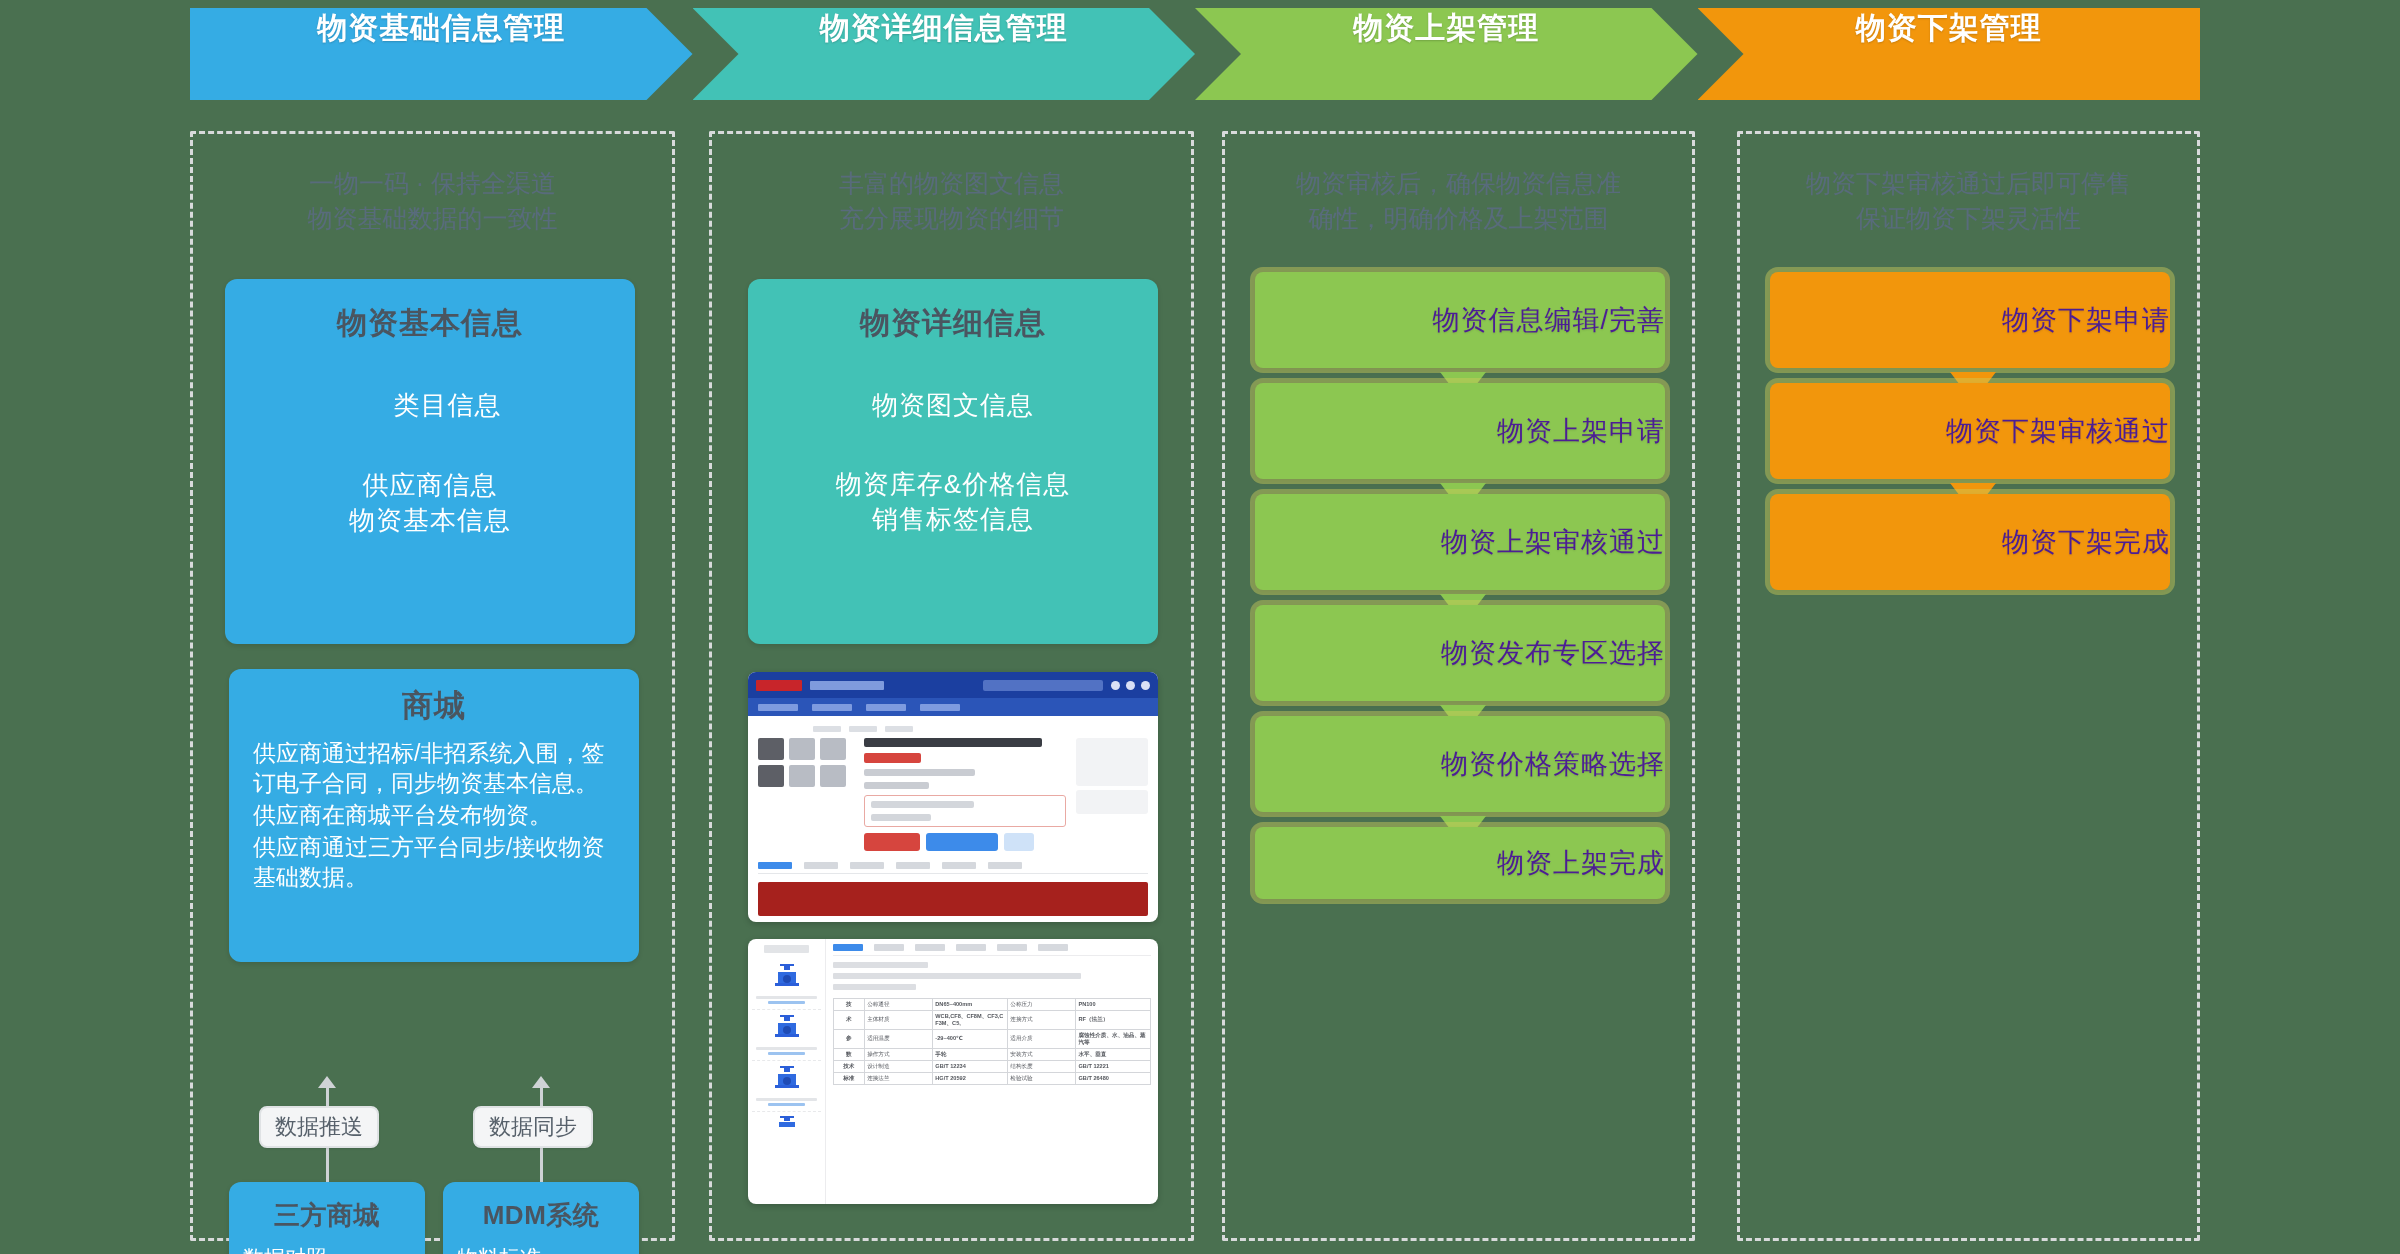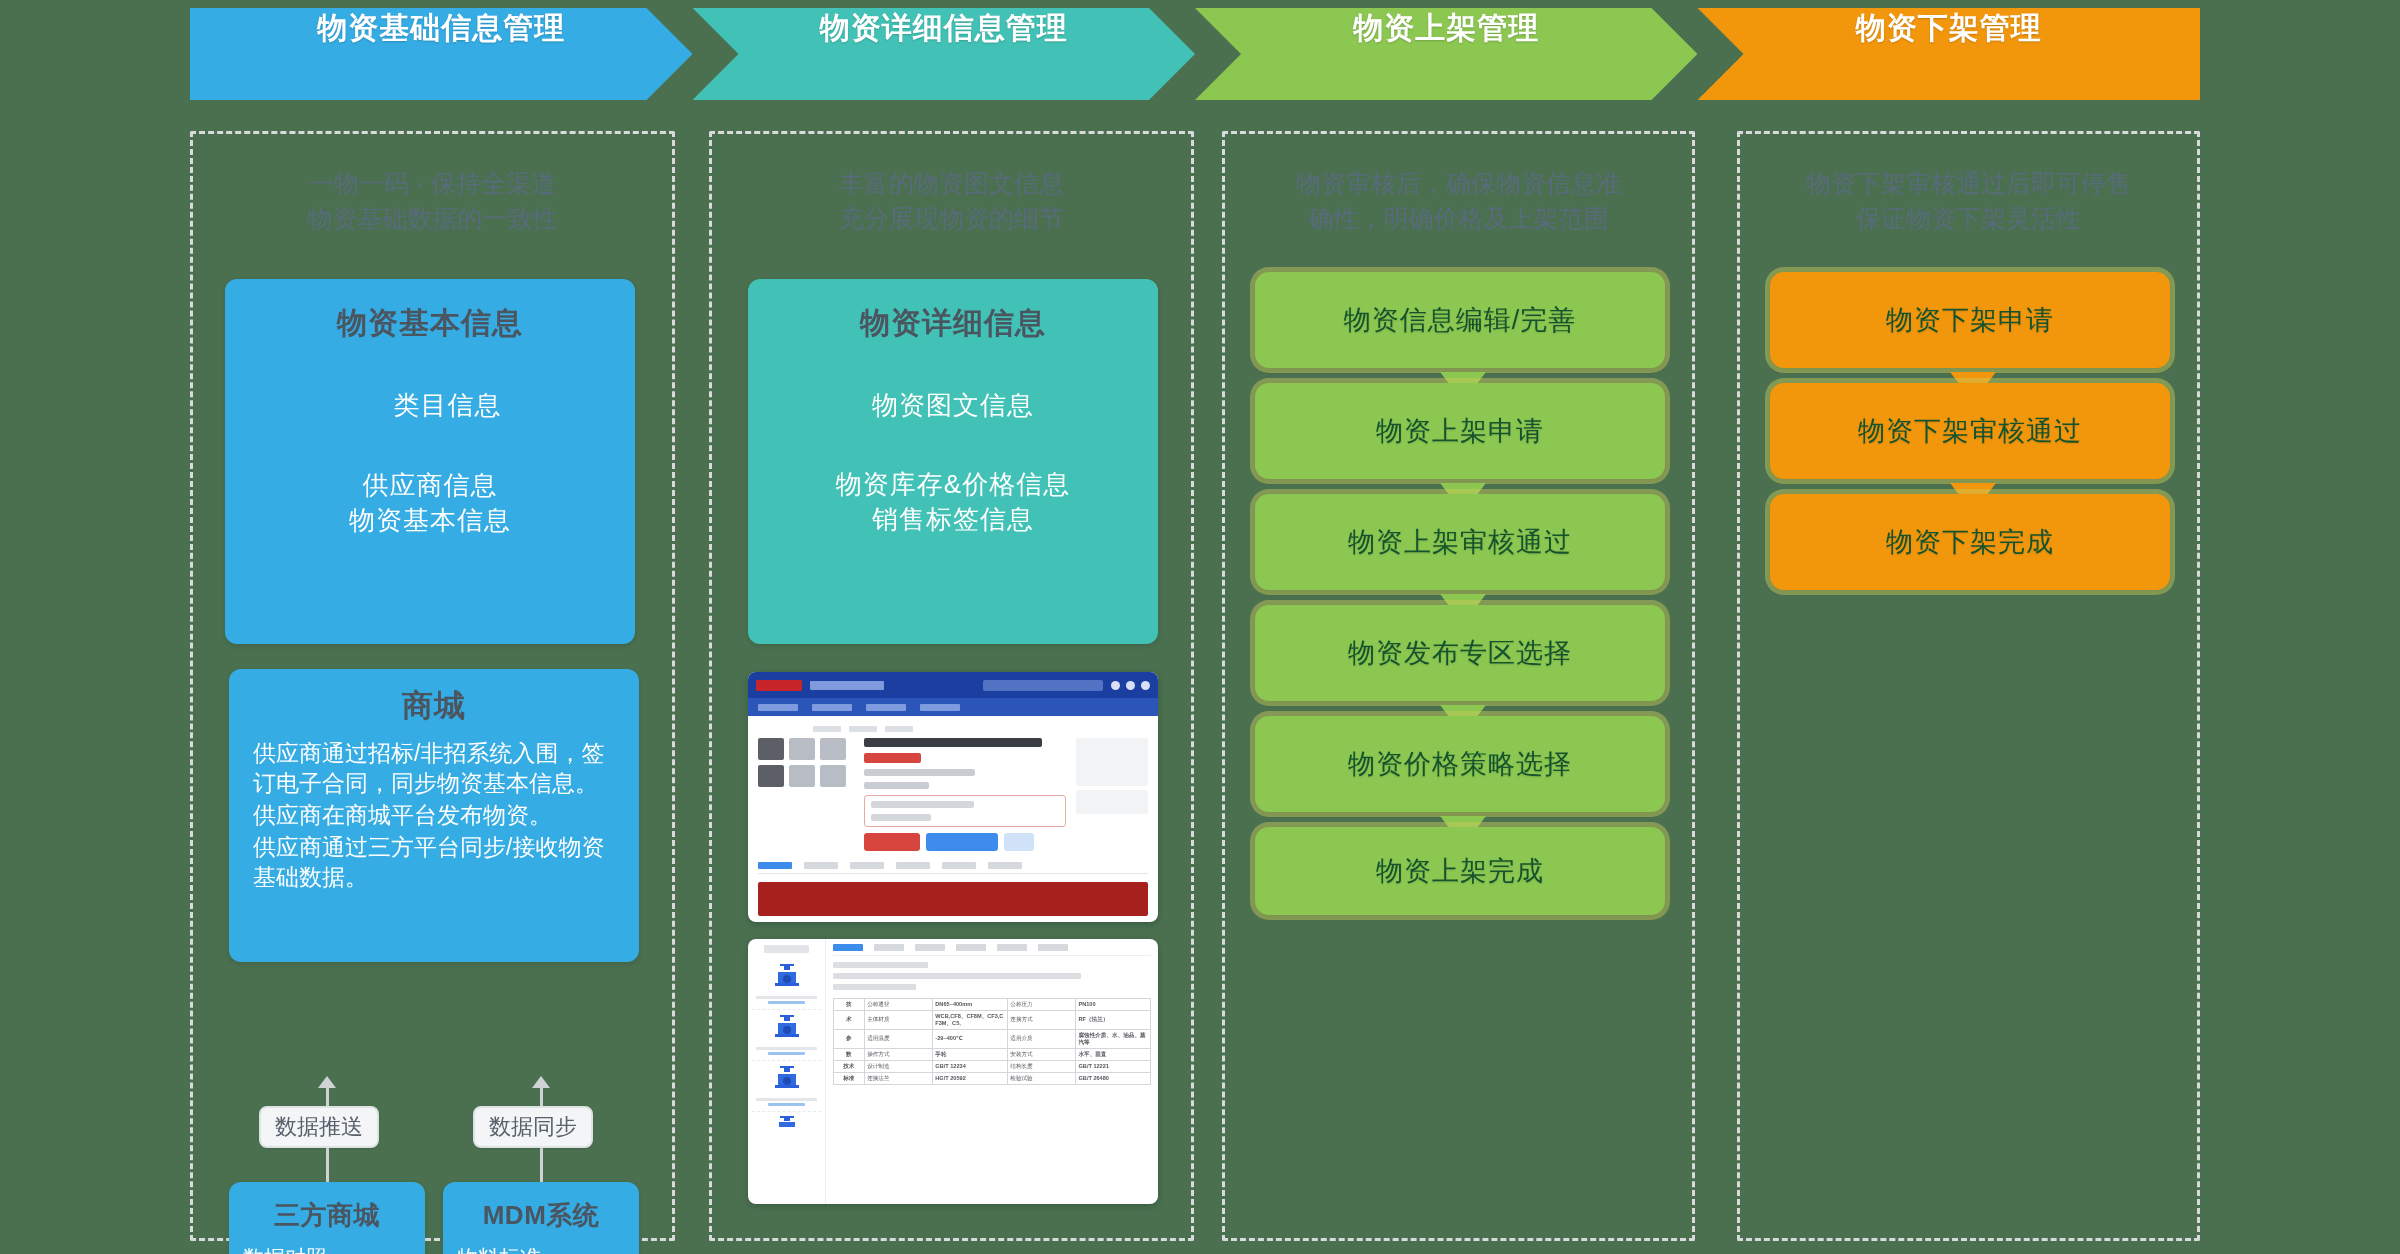--- a/index.html
+++ b/index.html
@@ -176,23 +176,23 @@
   table.spec td {
     border: 1px solid #d4d6da; padding: 2px 2.5px; line-height: 1.25;
     word-break: break-all; vertical-align: middle;
   }
   table.spec td.k { text-align: center; font-weight: bold; width: 9%; }
   table.spec td.l { width: 20%; }
   table.spec td.v { width: 22%; font-weight: bold; }
 
   
   .flow-box {
-    position: absolute; border-radius: 14px;
-    display: flex; align-items: center; justify-content: center;
-    color: #14532d; font-size: 27px; font-weight: 500; letter-spacing: 1px;
+    position: absolute; border-radius: 8px;
+    display: flex; align-items: center; justify-content: flex-end;
+    color: #4c1d95; font-size: 27px; font-weight: 500; letter-spacing: 1px;
     text-shadow: 0 1px 2px rgba(0,0,0,.12);
   }
   .flow-box.green  { background: #8cc751; box-shadow: 0 0 0 5px rgba(205,205,90,.45), 0 2px 5px rgba(0,0,0,.12); }
   .flow-box.orange { background: #f2960c; box-shadow: 0 0 0 5px rgba(205,205,90,.45), 0 2px 5px rgba(0,0,0,.12); }
   .flow-arrow {
     position: absolute; width: 0; height: 0;
     border-left: 23px solid transparent; border-right: 23px solid transparent;
   }
   .flow-arrow.green  { border-top: 30px solid #8cc751; }
   .flow-arrow.orange { border-top: 30px solid #f2960c; }
@@ -471,21 +471,21 @@
     <div class="flow-box green" style="left:30px; top:471px; width:410px; height:96px;">
       <span>物资发布专区选择</span>
     </div>
     <div class="flow-arrow green" style="left:215px; top:571px;"></div>
 
     <div class="flow-box green" style="left:30px; top:582px; width:410px; height:96px;">
       <span>物资价格策略选择</span>
     </div>
     <div class="flow-arrow green" style="left:215px; top:682px;"></div>
 
-    <div class="flow-box green" style="left:30px; top:693px; width:410px; height:88px;">
+    <div class="flow-box green" style="left:30px; top:693px; width:410px; height:72px;">
       <span>物资上架完成</span>
     </div>
   </div>
 
   <div class="col col-4">
     <div class="col-desc">物资下架审核通过后即可停售
 保证物资下架灵活性</div>
 
     <div class="flow-box orange" style="left:30px; top:138px; width:400px; height:96px;">
       <span>物资下架申请</span>

